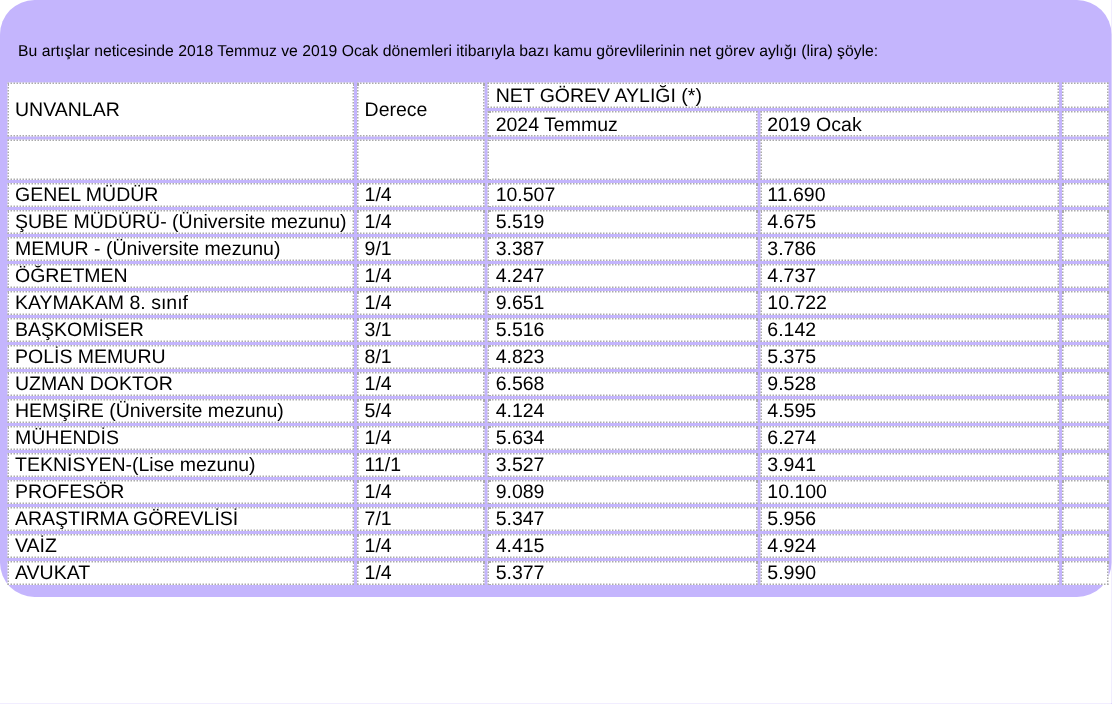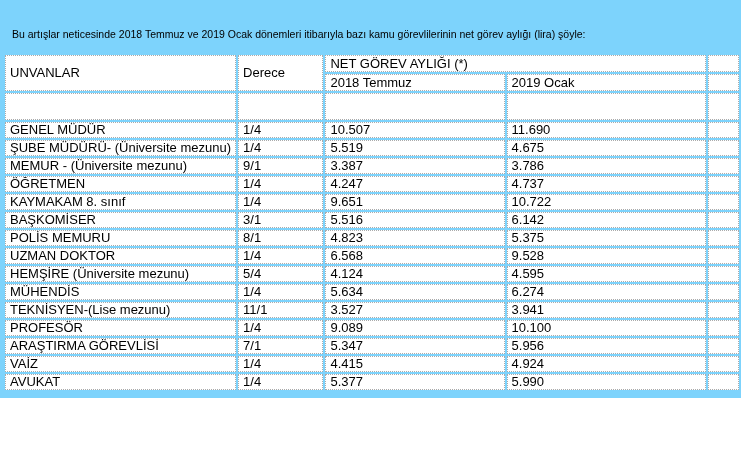--- a/index.html
+++ b/index.html
@@ -12,21 +12,22 @@
     height: 469px;
     font-family: "Liberation Sans", "DejaVu Sans", sans-serif;
     color: #000000;
     position: relative;
     overflow: hidden;
   }
   .page {
     position: relative;
     width: 741px;
     height: 398px;
-    background: #7dd3fc;
+    background: #c4b5fd;
+    border-radius: 23px;
   }
   .intro {
     position: absolute;
     left: 12px;
     top: 28px;
     margin: 0;
     font-size: 10.5px;
     line-height: 13px;
     color: #000000;
     white-space: nowrap;
@@ -77,21 +78,21 @@
       <col style="width:33px">
     </colgroup>
     <thead>
       <tr class="hdr">
         <td rowspan="2">UNVANLAR</td>
         <td rowspan="2">Derece</td>
         <td colspan="2">NET GÖREV AYLIĞI (*)</td>
         <td></td>
       </tr>
       <tr class="hdr">
-        <td>2018 Temmuz</td>
+        <td>2024 Temmuz</td>
         <td>2019 Ocak</td>
         <td></td>
       </tr>
       <tr class="spacer-row">
         <td></td>
         <td></td>
         <td></td>
         <td></td>
         <td></td>
       </tr>

